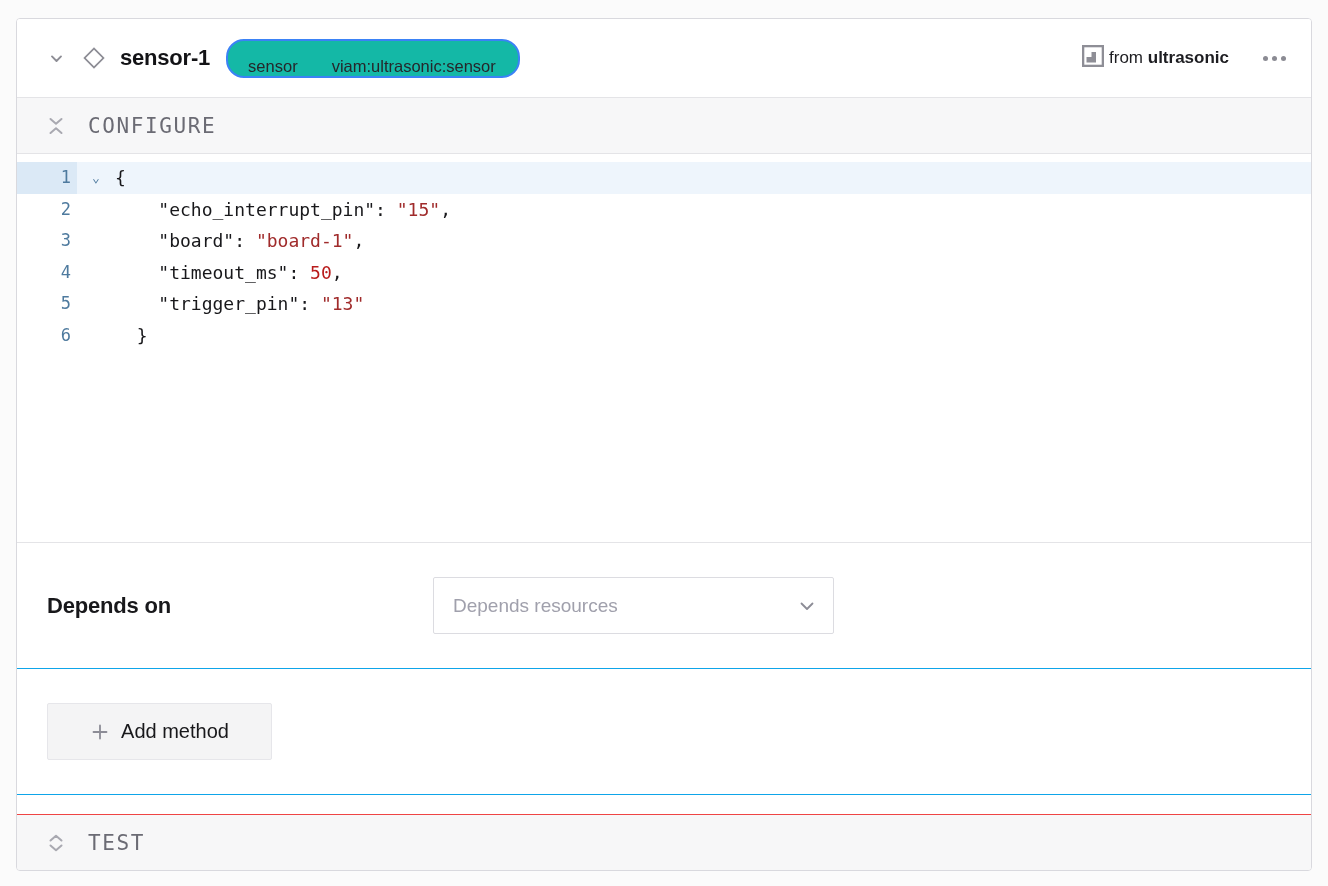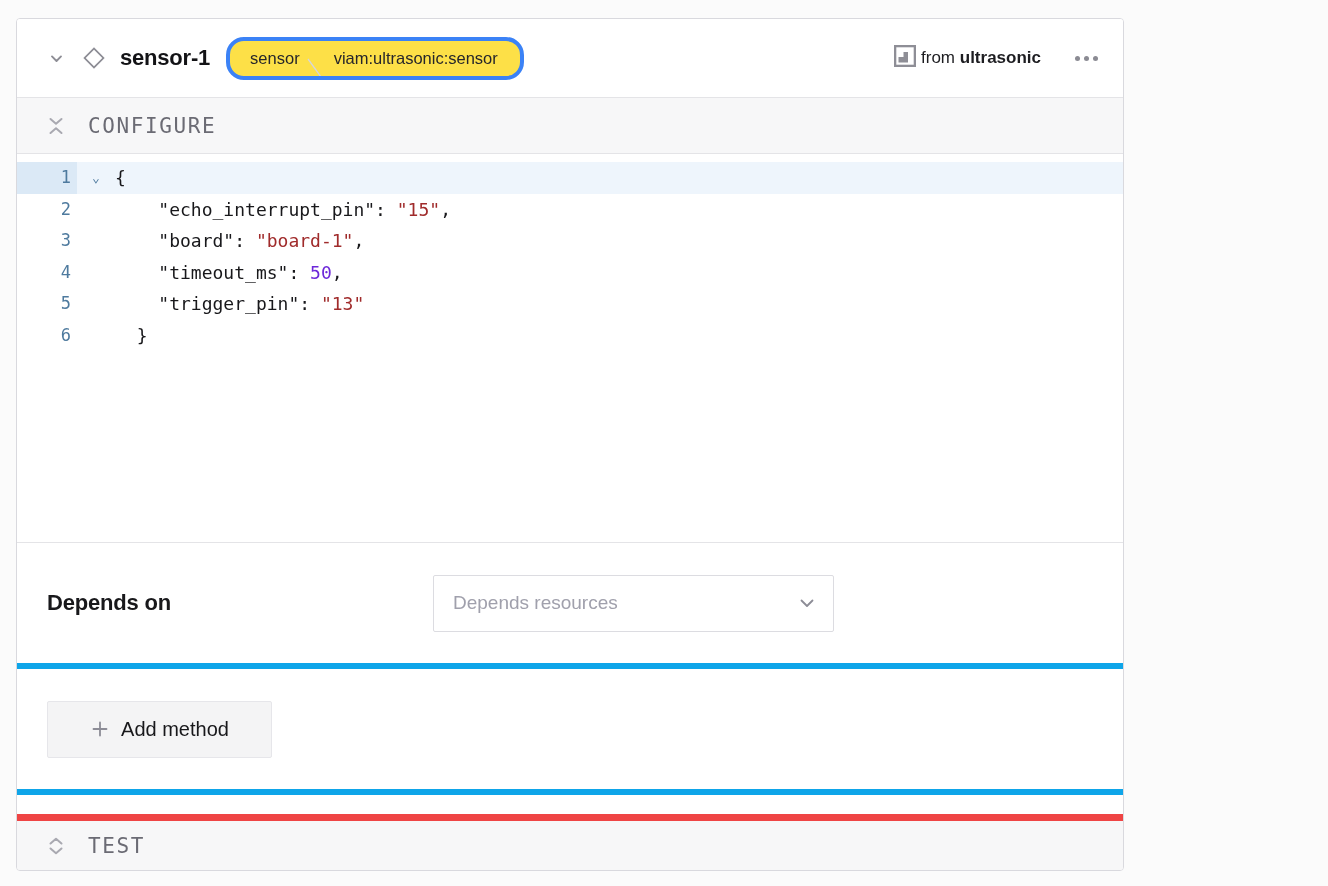--- a/index.html
+++ b/index.html
@@ -20,21 +20,21 @@
     width: 1328px;
     height: 886px;
     box-sizing: border-box;
     padding: 18px 16px 16px 16px;
   }
 
   
   .card {
     position: relative;
     box-sizing: border-box;
-    width: 1108px;
+    width: 1296px;
     height: 853px;
     background: #ffffff;
     border: 1px solid #d9d9de;
     border-radius: 4px;
     overflow: hidden;
     display: flex;
     flex-direction: column;
   }
 
   
@@ -77,25 +77,25 @@
     font-weight: bold;
     color: #131316;
     letter-spacing: -0.2px;
     margin-right: 16px;
     white-space: nowrap;
   }
 
   
   .pill {
     display: flex;
-    align-items: center;
+    align-items: flex-end;
     height: 35px;
-    border: 4px solid #3b82f6;
+    border: 2px solid #3b82f6;
     border-radius: 18px;
-    background: #fde047;
+    background: #14b8a6;
     overflow: hidden;
     flex: 0 0 auto;
   }
   .pill-seg {
     display: flex;
     align-items: center;
     font-size: 16.5px;
     color: #26262b;
     white-space: nowrap;
   }
@@ -148,21 +148,21 @@
     flex: 0 0 56px;
     display: flex;
     align-items: center;
     padding-left: 28px;
     background: #f7f7f8;
     border-bottom: 1px solid #e4e4e7;
     cursor: pointer;
   }
   .section-bar.test {
     border-bottom: none;
-    border-top: 7px solid #ef4444;
+    border-top: 1px solid #ef4444;
   }
   .section-toggle {
     width: 22px;
     height: 26px;
     margin-right: 21px;
     display: flex;
     align-items: center;
     justify-content: center;
     color: #a9a9b1;
     flex: 0 0 auto;
@@ -208,30 +208,30 @@
     width: 38px;
     flex: 0 0 38px;
     text-align: center;
     color: #4e7a9e;
     font-size: 13px;
     user-select: none;
   }
   .code-text { color: #18181b; }
   .tok-key   { color: #18181b; }
   .tok-str   { color: #a02b2b; }
-  .tok-num   { color: #6d28d9; }
+  .tok-num   { color: #b91c1c; }
   .tok-punc  { color: #18181b; }
 
   
   .form-row {
     box-sizing: border-box;
     display: flex;
     align-items: center;
     padding-left: 30px;
-    border-bottom: 6px solid #0ea5e9;
+    border-bottom: 1px solid #0ea5e9;
     background: #ffffff;
   }
   .row-depends { flex: 0 0 126px; }
   .row-capture { flex: 0 0 126px; }
 
   .row-label {
     font-size: 22px;
     font-weight: bold;
     color: #18181b;
     letter-spacing: -0.2px;

